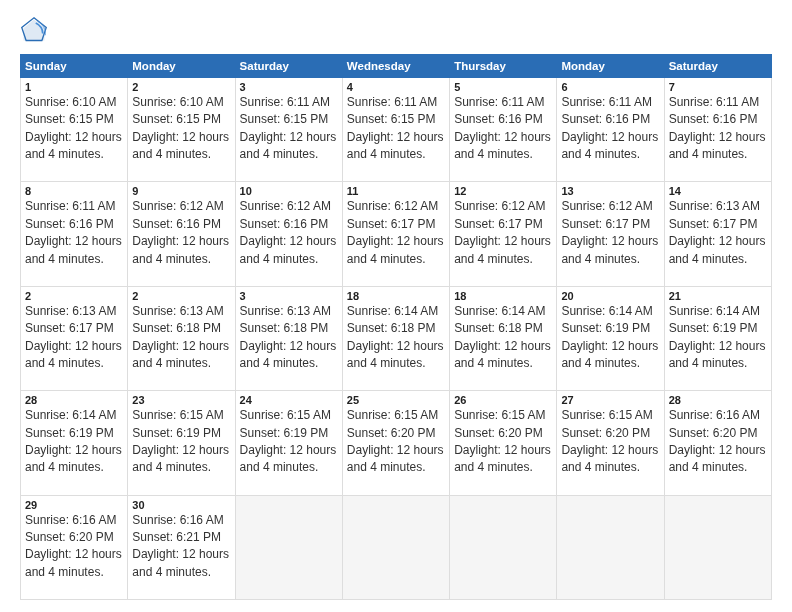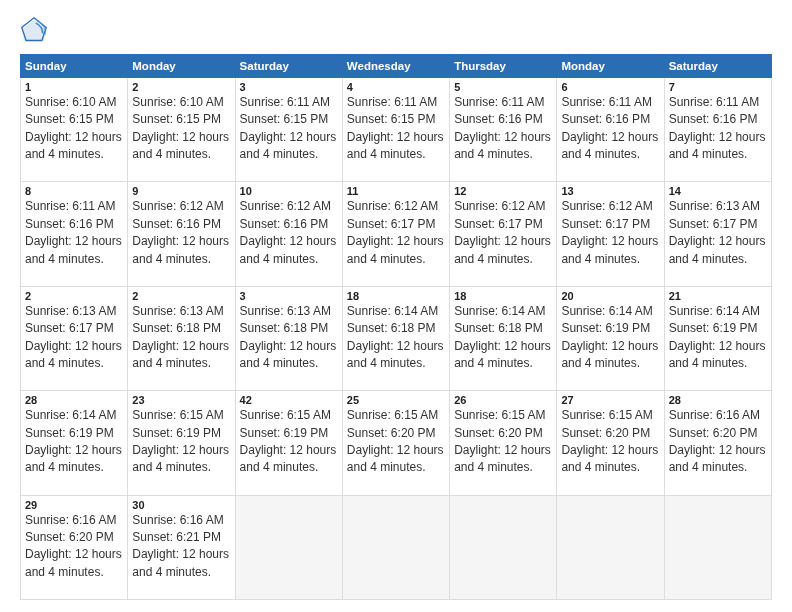--- a/index.html
+++ b/index.html
@@ -229,21 +229,21 @@
         <tr>
           <td>
             <span class="day-num">28</span>
             <div class="day-info">Sunrise: 6:14 AM<br>Sunset: 6:19 PM<br>Daylight: 12 hours and 4 minutes.</div>
           </td>
           <td>
             <span class="day-num">23</span>
             <div class="day-info">Sunrise: 6:15 AM<br>Sunset: 6:19 PM<br>Daylight: 12 hours and 4 minutes.</div>
           </td>
           <td>
-            <span class="day-num">42</span>
+            <span class="day-num">24</span>
             <div class="day-info">Sunrise: 6:15 AM<br>Sunset: 6:19 PM<br>Daylight: 12 hours and 4 minutes.</div>
           </td>
           <td>
             <span class="day-num">25</span>
             <div class="day-info">Sunrise: 6:15 AM<br>Sunset: 6:20 PM<br>Daylight: 12 hours and 4 minutes.</div>
           </td>
           <td>
             <span class="day-num">26</span>
             <div class="day-info">Sunrise: 6:15 AM<br>Sunset: 6:20 PM<br>Daylight: 12 hours and 4 minutes.</div>
           </td>

